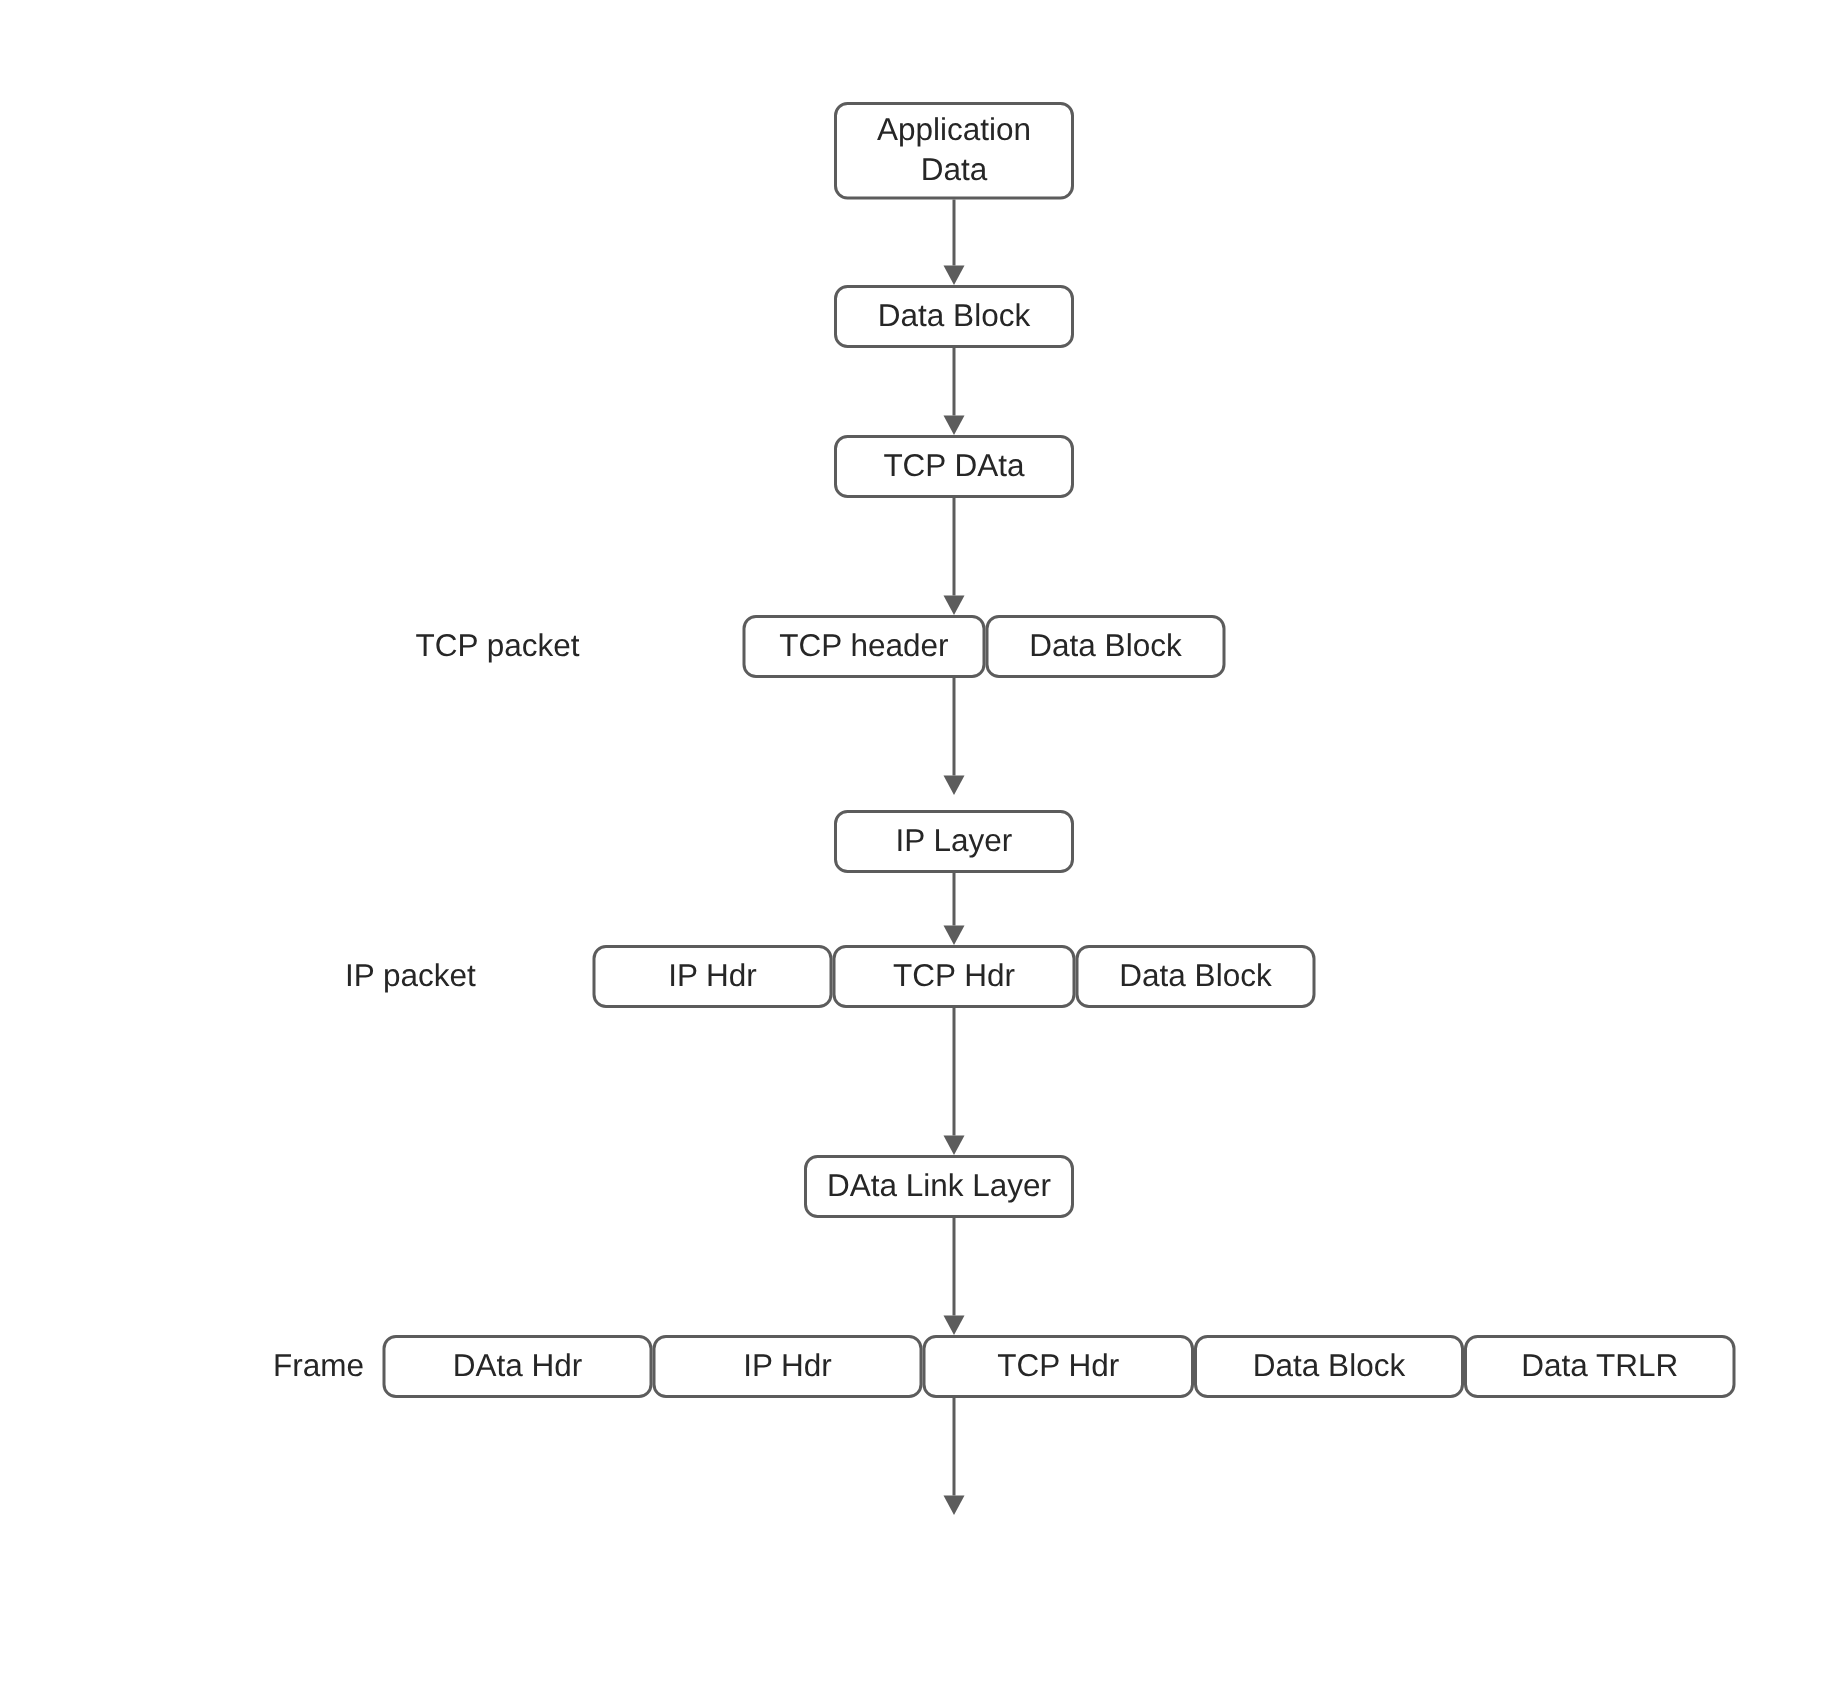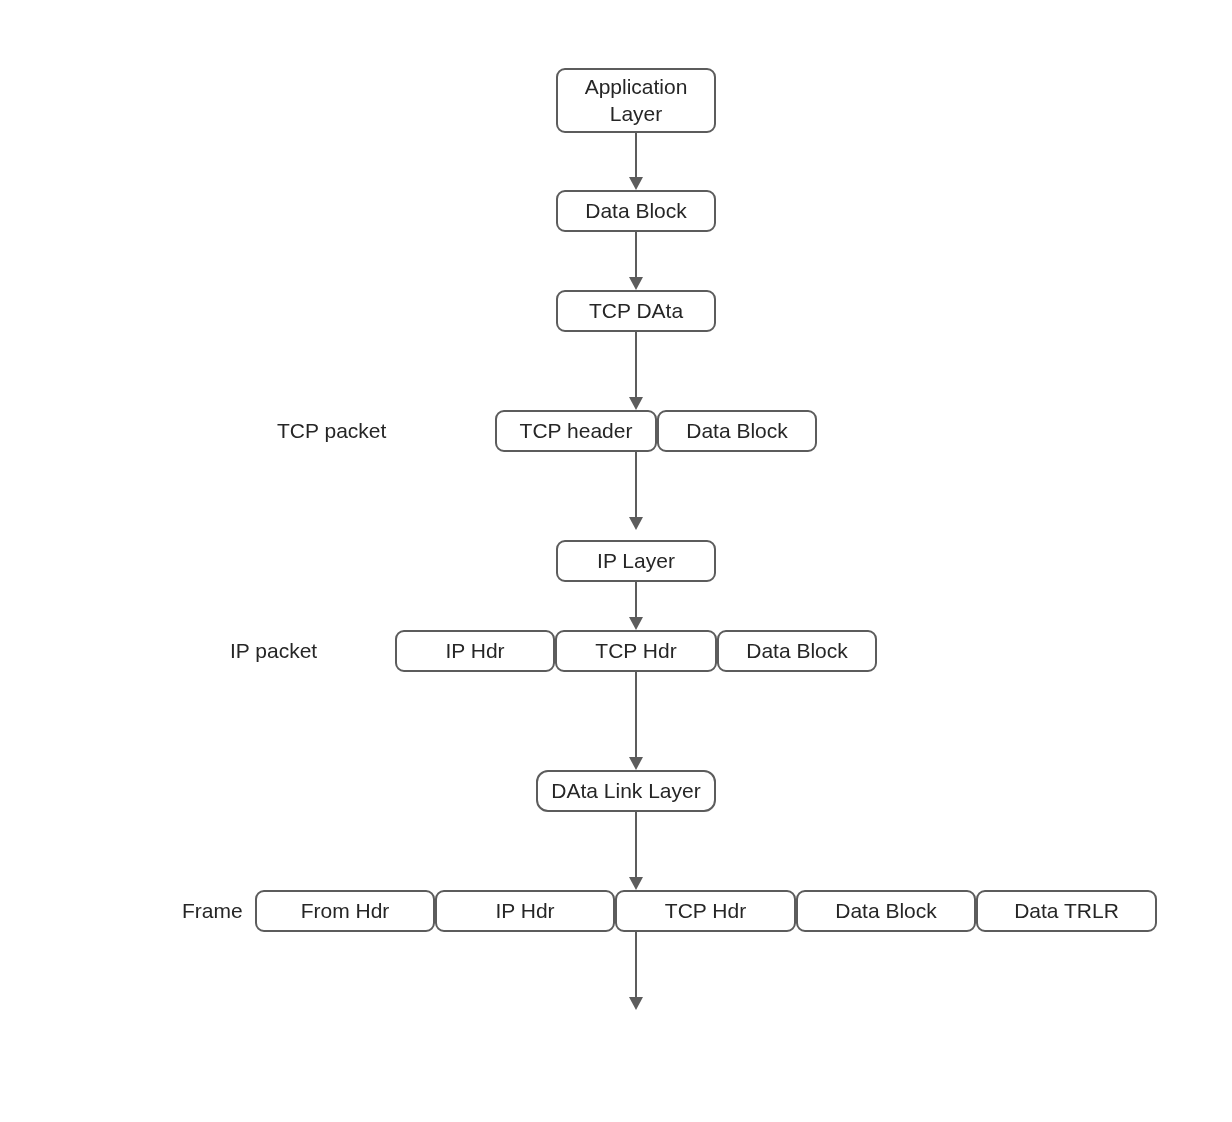--- a/index.html
+++ b/index.html
@@ -87,21 +87,21 @@
     border-right: 7px solid transparent;
     border-top: 13px solid #5c5c5c;
   }
 </style>
 </head>
 <body>
 
 <div id="canvas">
 
   <div class="node" style="left:556px; top:68px; width:160px; height:65px;">Application
-Layer</div>
+Data</div>
 
   <div class="arrow" style="left:635px; top:133px; height:57px;">
     <div class="shaft" style="height:44px;"></div>
     <div class="head" style="top:44px;"></div>
   </div>
 
   <div class="node" style="left:556px; top:190px; width:160px; height:42px;">Data Block</div>
 
   <div class="arrow" style="left:635px; top:232px; height:58px;">
     <div class="shaft" style="height:45px;"></div>
@@ -140,31 +140,31 @@
     <div class="seg" style="width:160px;">IP Hdr</div>
     <div class="seg" style="width:162px;">TCP Hdr</div>
     <div class="seg" style="width:160px;">Data Block</div>
   </div>
 
   <div class="arrow" style="left:635px; top:672px; height:98px;">
     <div class="shaft" style="height:85px;"></div>
     <div class="head" style="top:85px;"></div>
   </div>
 
-  <div class="node" style="left:536px; top:770px; width:180px; height:42px;border-radius:12px;">DAta Link Layer</div>
+  <div class="node" style="left:536px; top:770px; width:180px; height:42px;">DAta Link Layer</div>
 
   <div class="arrow" style="left:635px; top:812px; height:78px;">
     <div class="shaft" style="height:65px;"></div>
     <div class="head" style="top:65px;"></div>
   </div>
 
   <div class="caption" style="left:182px; top:899px;text-align:center;">Frame</div>
 
   <div class="strip" style="left:255px; top:890px;">
-    <div class="seg" style="width:180px;">From Hdr</div>
+    <div class="seg" style="width:180px;">DAta Hdr</div>
     <div class="seg" style="width:180px;">IP Hdr</div>
     <div class="seg" style="width:181px;">TCP Hdr</div>
     <div class="seg" style="width:180px;">Data Block</div>
     <div class="seg" style="width:181px;">Data TRLR</div>
   </div>
 
   <div class="arrow" style="left:635px; top:932px; height:78px;">
     <div class="shaft" style="height:65px;"></div>
     <div class="head" style="top:65px;"></div>
   </div>

